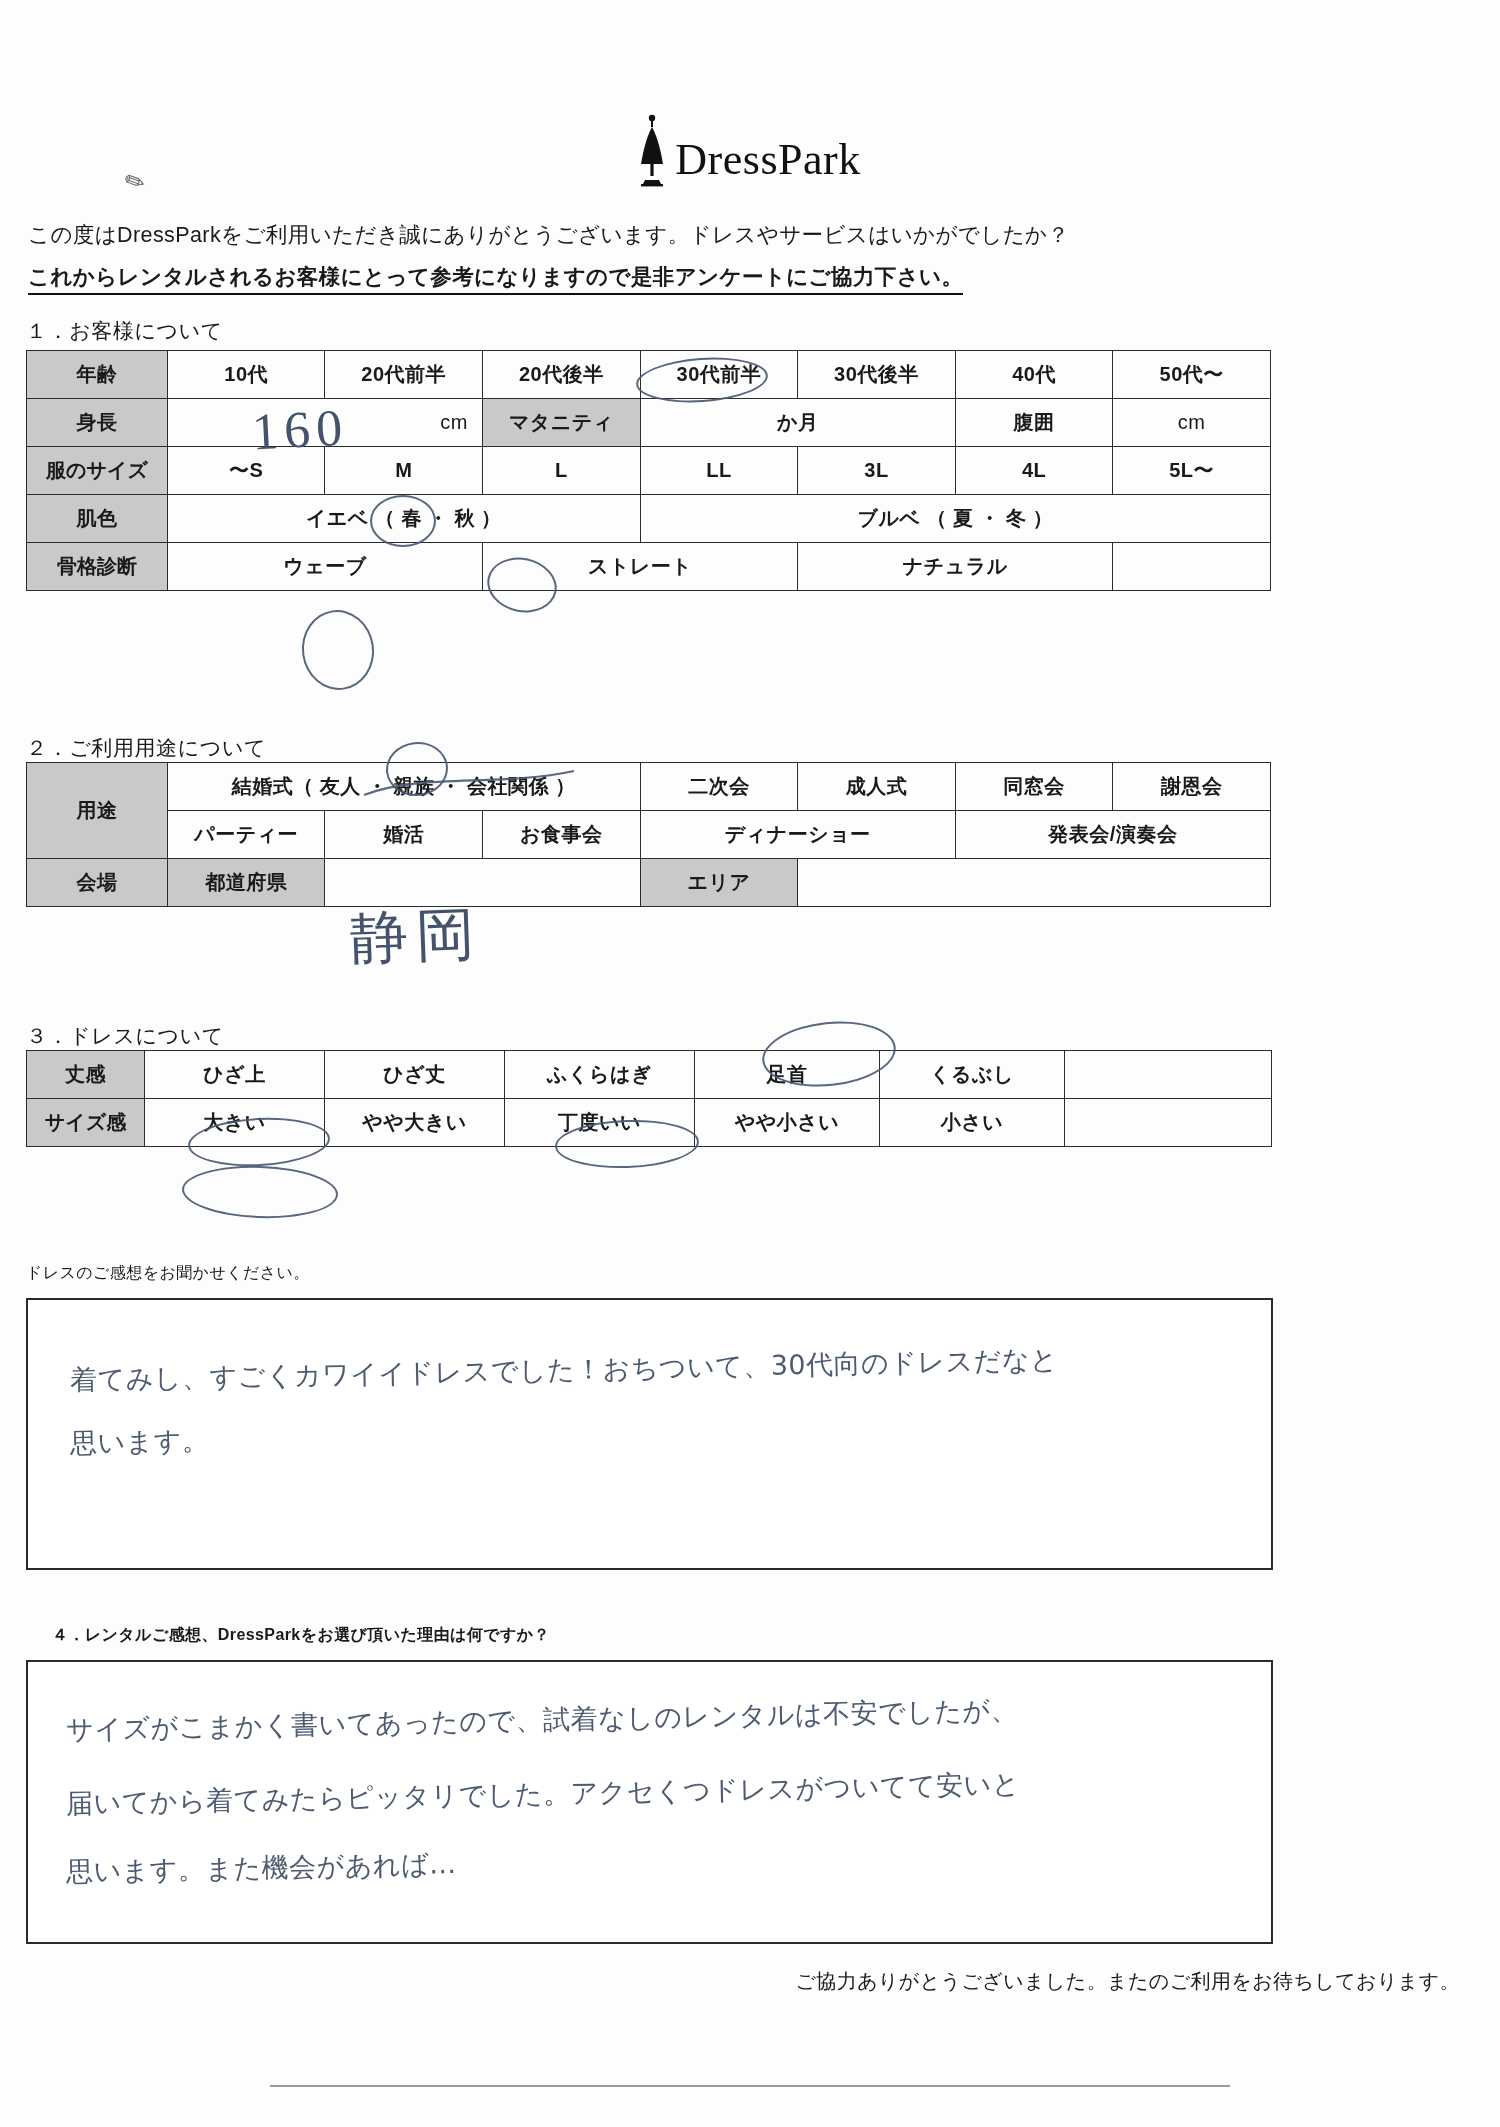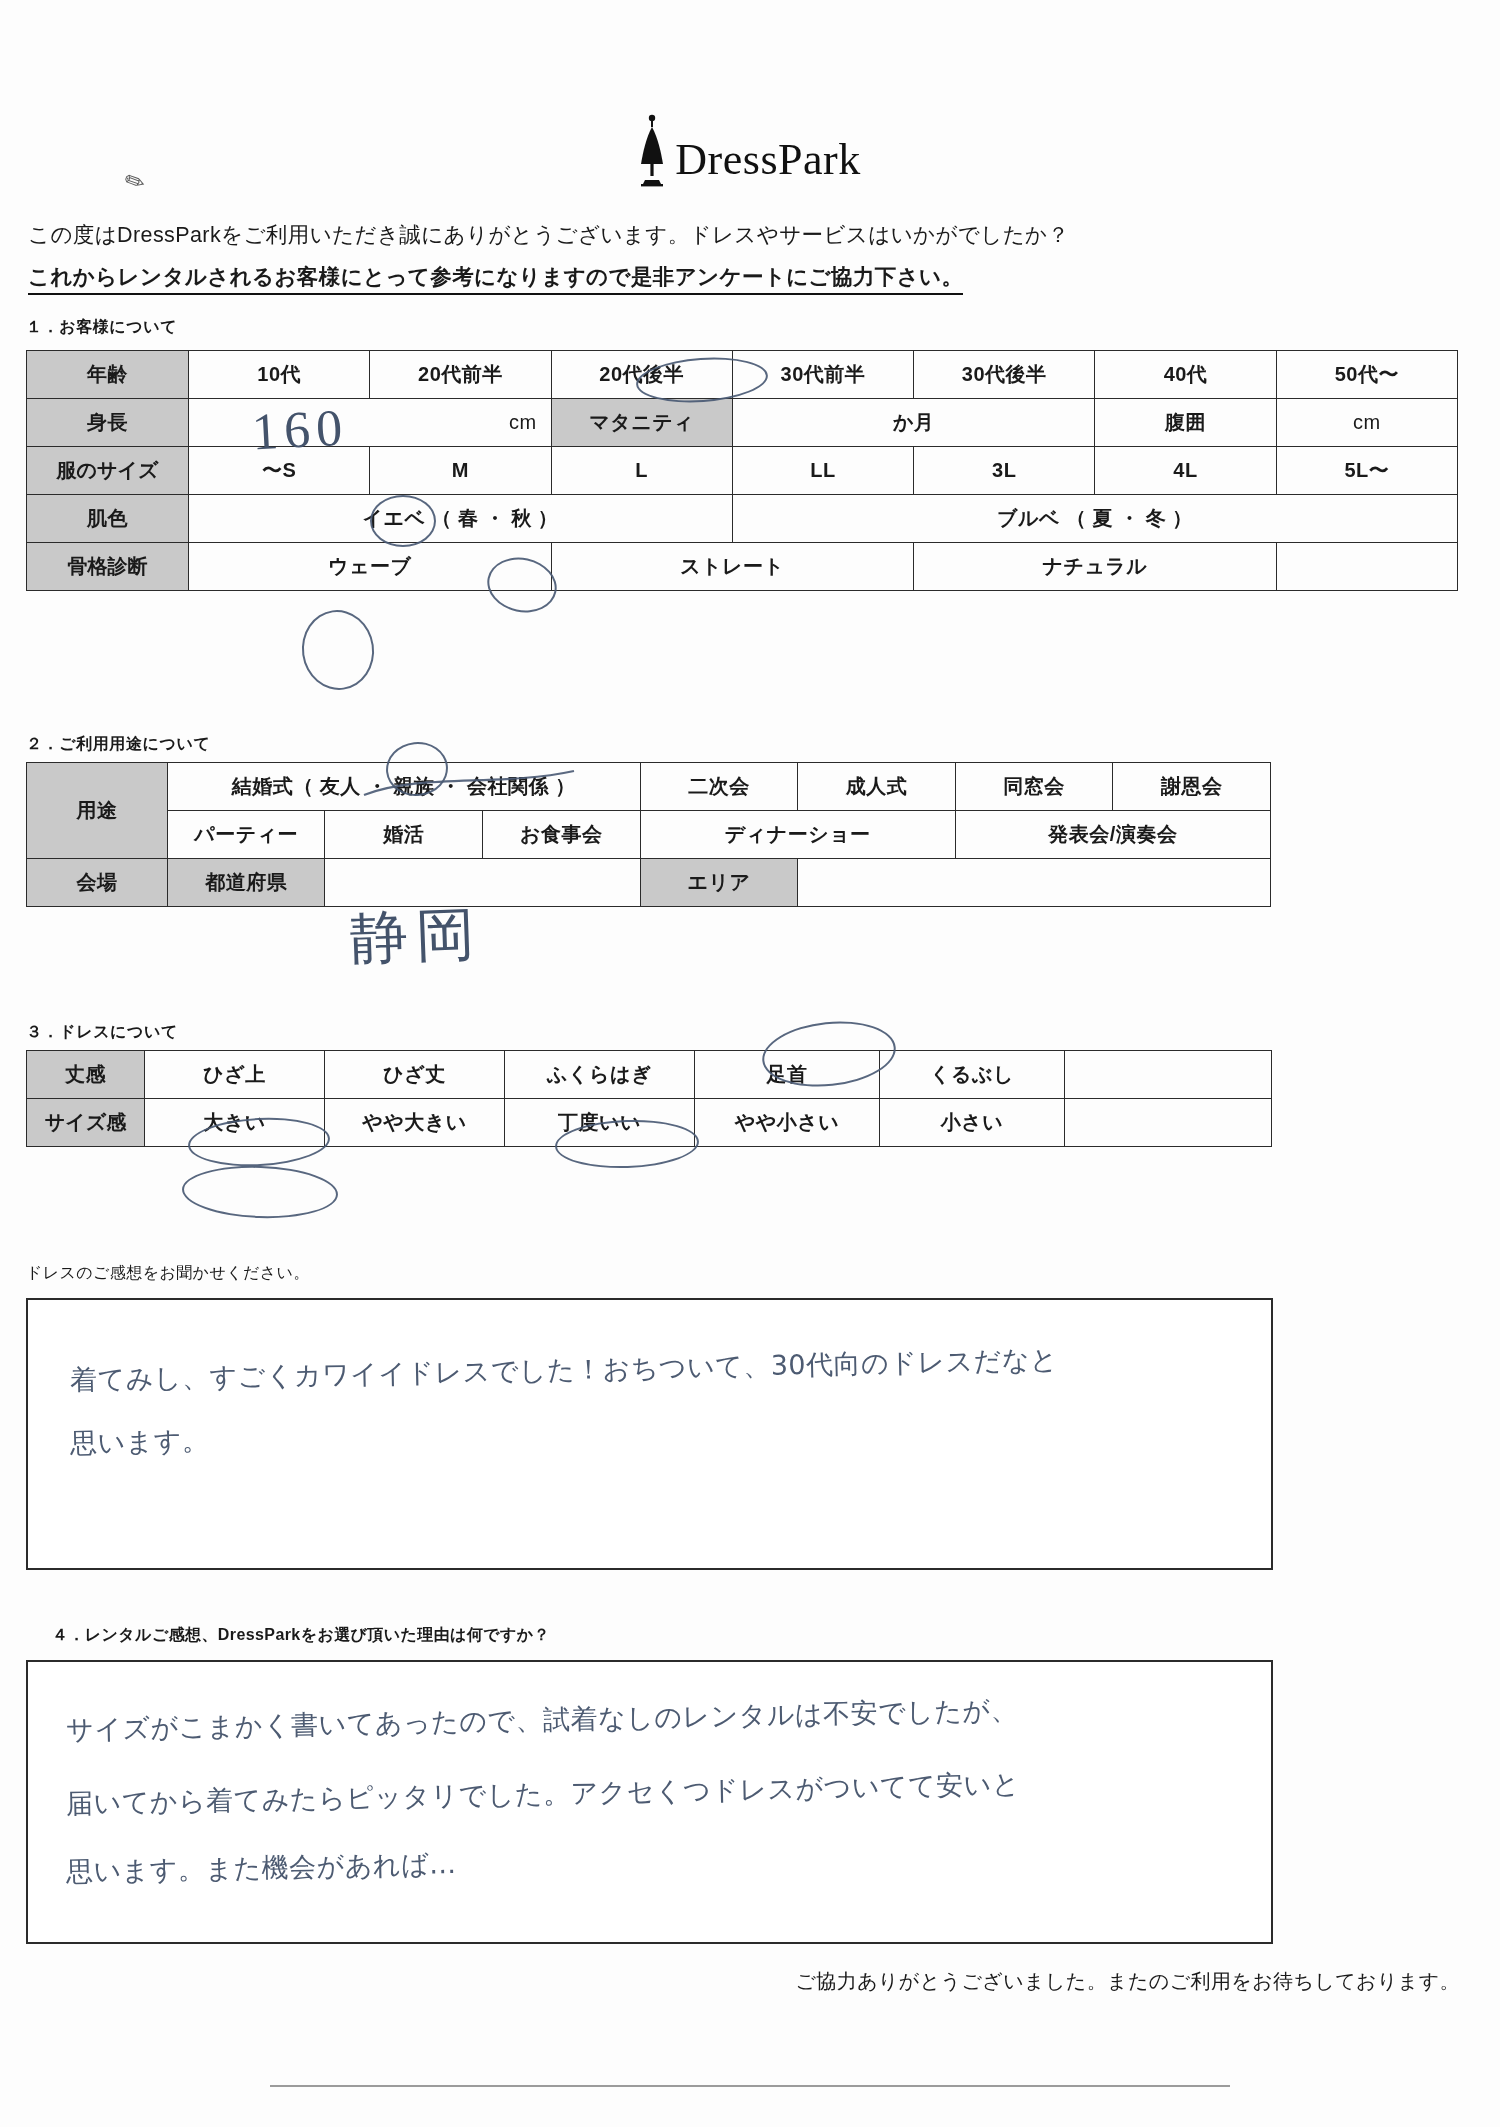--- a/index.html
+++ b/index.html
@@ -64,22 +64,22 @@
     font-size: 21.5px;
     letter-spacing: 0.4px;
     white-space: nowrap;
     font-weight: bold;
     border-bottom: 2px solid #111;
     padding-bottom: 2px;
   }
   
   .sec-head {
     position: absolute;
-    font-size: 16px;
-    font-weight: bold;
+    font-size: 21px;
+    font-weight: normal;
     letter-spacing: 0.6px;
     white-space: nowrap;
   }
   #sec1 { left: 26px; top: 317px; }
   #sec2 { left: 26px; top: 734px; }
   #sec3 { left: 26px; top: 1022px; }
   .q-head {
     position: absolute;
     font-size: 16px;
     letter-spacing: 0.4px;
@@ -121,21 +121,21 @@
   }
   td.sub {
     background: #c9c9c9;
     font-weight: bold;
     letter-spacing: 2px;
     font-size: 19px;
   }
   td.blank { }
   td.lgap { letter-spacing: 2px; }
   
-  #t1 { left: 26px; top: 350px; width: 1432px; }
+  #t1 { left: 26px; top: 350px; width: 1245px; }
   
   #t2 { left: 26px; top: 762px; width: 1245px; }
   
   #t3 { left: 26px; top: 1050px; width: 1245px; }
   
   .freebox {
     position: absolute;
     border: 2px solid #2b2b2b;
     background: #fff;
   }

